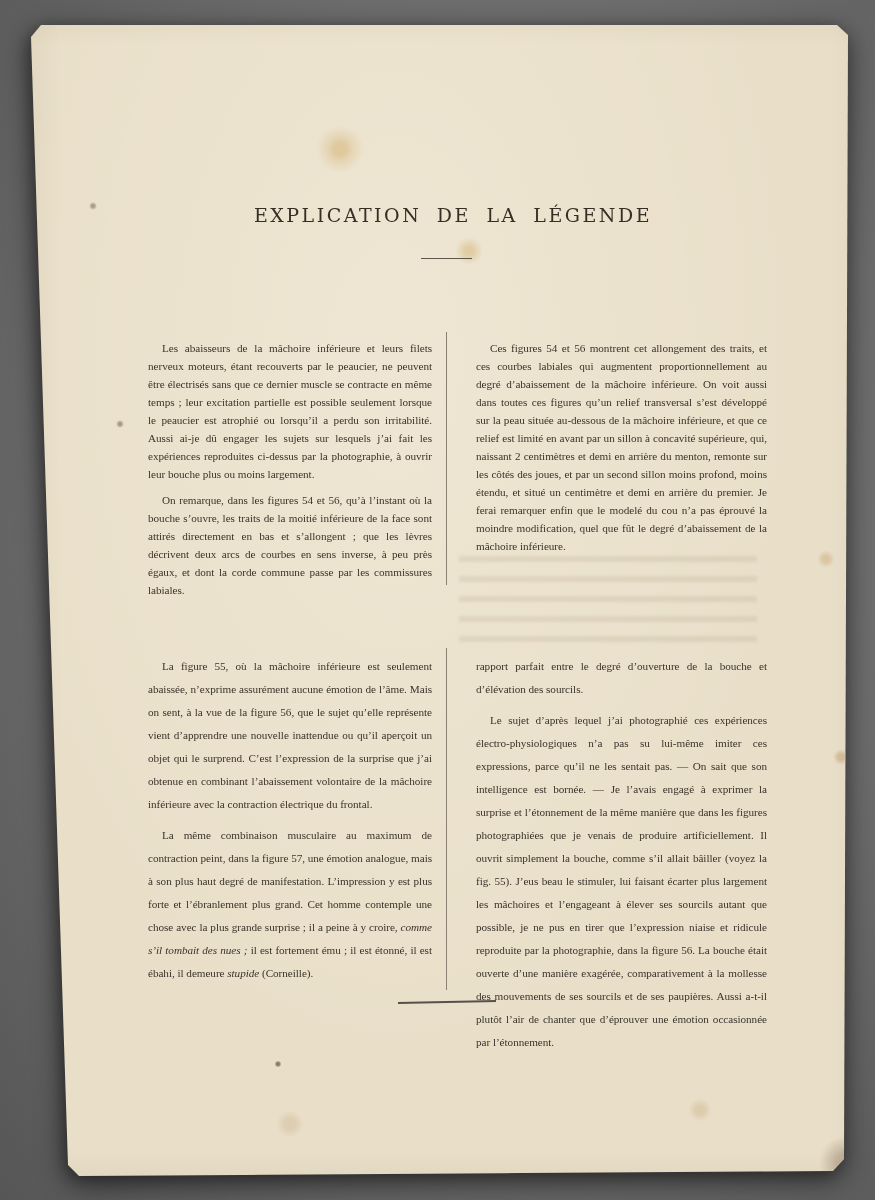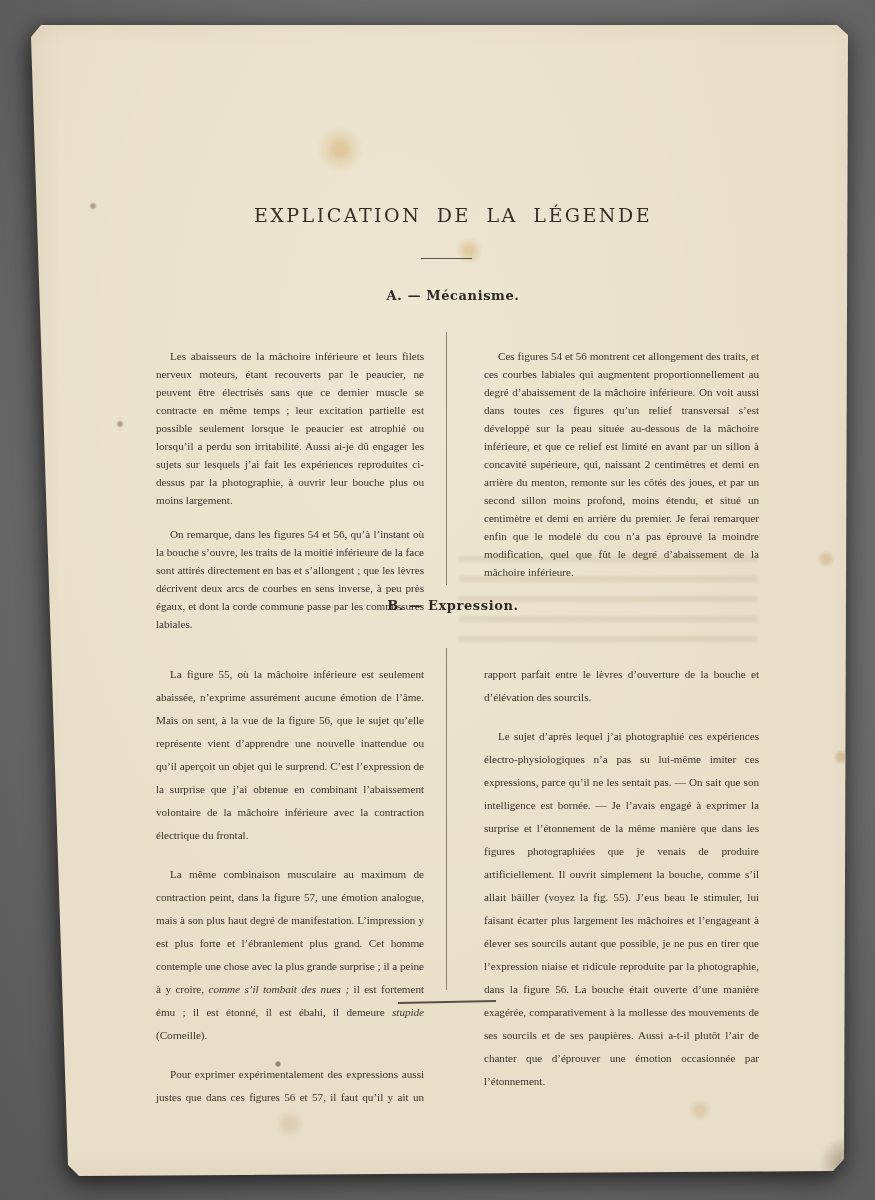--- a/index.html
+++ b/index.html
@@ -44,65 +44,62 @@
   .cols-b{top:647px;}
   .col{position:absolute;top:0;text-align:justify;color:#3a332b;
       font-size:11.2px;letter-spacing:-0.05px;hyphens:auto;-webkit-hyphens:auto;}
   .cols-a .col{line-height:18px;}
   .cols-b .col{line-height:23px;}
   .col-left{left:0;width:300px;}
   .col-right{left:328px;width:307px;}
   .divider{position:absolute;left:306px;top:1px;width:1px;background:#8b8173;}
   .divider-a{height:253px;}
   .divider-b{height:342px;}
-  .col p{margin:16px;text-indent:14px;}
+  .col p{margin:8px;text-indent:14px;}
   .col p.no-indent{text-indent:0;}
   .col p.justify-last{text-align-last:justify;}
   .ital{font-style:italic;}
   .end-rule{left:398px;top:1001px;width:98px;height:1.5px;background:#57504a;transform:rotate(-1.2deg);}
   .ghost-text{left:459px;top:556px;width:298px;height:86px;opacity:.5;filter:blur(1.4px);
       background:repeating-linear-gradient(180deg, rgba(150,128,96,.30) 0 6px, rgba(150,128,96,0) 6px 20px);}
 </style>
 </head>
 <body>
 
 <div class="stage">
   <div class="paper-shadow">
     <div class="paper">
 
       <div class="abs page-title">EXPLICATION DE LA LÉGENDE</div>
 
       <div class="abs title-rule"></div>
 
-      <div class="abs section-heading heading-a">A. — Mécanisme.</div>
 
       <div class="abs cols cols-a">
         <div class="col col-left">
           <p>Les abaisseurs de la mâchoire inférieure et leurs filets nerveux moteurs, étant recouverts par le peaucier, ne peuvent être électrisés sans que ce dernier muscle se contracte en même temps ; leur excitation partielle est possible seulement lorsque le peaucier est atrophié ou lorsqu’il a perdu son irritabilité. Aussi ai-je dû engager les sujets sur lesquels j’ai fait les expériences reproduites ci-dessus par la photographie, à ouvrir leur bouche plus ou moins largement.</p>
           <p>On remarque, dans les figures 54 et 56, qu’à l’instant où la bouche s’ouvre, les traits de la moitié inférieure de la face sont attirés directement en bas et s’allongent ; que les lèvres décrivent deux arcs de courbes en sens inverse, à peu près égaux, et dont la corde commune passe par les commissures labiales.</p>
         </div>
         <div class="divider divider-a"></div>
         <div class="col col-right">
           <p>Ces figures 54 et 56 montrent cet allongement des traits, et ces courbes labiales qui augmentent proportionnellement au degré d’abaissement de la mâchoire inférieure. On voit aussi dans toutes ces figures qu’un relief transversal s’est développé sur la peau située au-dessous de la mâchoire inférieure, et que ce relief est limité en avant par un sillon à concavité supérieure, qui, naissant 2 centimètres et demi en arrière du menton, remonte sur les côtés des joues, et par un second sillon moins profond, moins étendu, et situé un centimètre et demi en arrière du premier. Je ferai remarquer enfin que le modelé du cou n’a pas éprouvé la moindre modification, quel que fût le degré d’abaissement de la mâchoire inférieure.</p>
         </div>
       </div>
 
       <div class="abs ghost-text"></div>
 
-      <div class="abs section-heading heading-b">B. — Expression.</div>
 
       <div class="abs cols cols-b">
         <div class="col col-left">
           <p>La figure 55, où la mâchoire inférieure est seulement abaissée, n’exprime assurément aucune émotion de l’âme. Mais on sent, à la vue de la figure 56, que le sujet qu’elle représente vient d’apprendre une nouvelle inattendue ou qu’il aperçoit un objet qui le surprend. C’est l’expression de la surprise que j’ai obtenue en combinant l’abaissement volontaire de la mâchoire inférieure avec la contraction électrique du frontal.</p>
           <p><span>La même combinaison musculaire au maximum de contraction peint, dans la figure 57, une émotion analogue, mais à son plus haut degré de manifestation. L’impression y est plus forte et l’ébranlement plus grand. Cet homme contemple une chose avec la plus grande surprise ; il a peine à y croire, </span><span class="ital">comme s’il tombait des nues ;</span><span> il est fortement ému ; il est étonné, il est ébahi, il demeure </span><span class="ital">stupide</span><span> (Corneille).</span></p>
-          <p class="justify-last">Pour exprimer expérimentalement des expressions aussi justes que dans ces figures 56 et 57, il faut qu’il y ait un</p>
         </div>
         <div class="divider divider-b"></div>
         <div class="col col-right">
-          <p class="no-indent">rapport parfait entre le lèvres d’ouverture de la bouche et d’élévation des sourcils.</p>
+          <p class="no-indent">rapport parfait entre le degré d’ouverture de la bouche et d’élévation des sourcils.</p>
           <p>Le sujet d’après lequel j’ai photographié ces expériences électro-physiologiques n’a pas su lui-même imiter ces expressions, parce qu’il ne les sentait pas. — On sait que son intelligence est bornée. — Je l’avais engagé à exprimer la surprise et l’étonnement de la même manière que dans les figures photographiées que je venais de produire artificiellement. Il ouvrit simplement la bouche, comme s’il allait bâiller (voyez la fig. 55). J’eus beau le stimuler, lui faisant écarter plus largement les mâchoires et l’engageant à élever ses sourcils autant que possible, je ne pus en tirer que l’expression niaise et ridicule reproduite par la photographie, dans la figure 56. La bouche était ouverte d’une manière exagérée, comparativement à la mollesse des mouvements de ses sourcils et de ses paupières. Aussi a-t-il plutôt l’air de chanter que d’éprouver une émotion occasionnée par l’étonnement.</p>
         </div>
       </div>
 
       <div class="abs end-rule"></div>
 
     </div>
   </div>
 </div>
 

